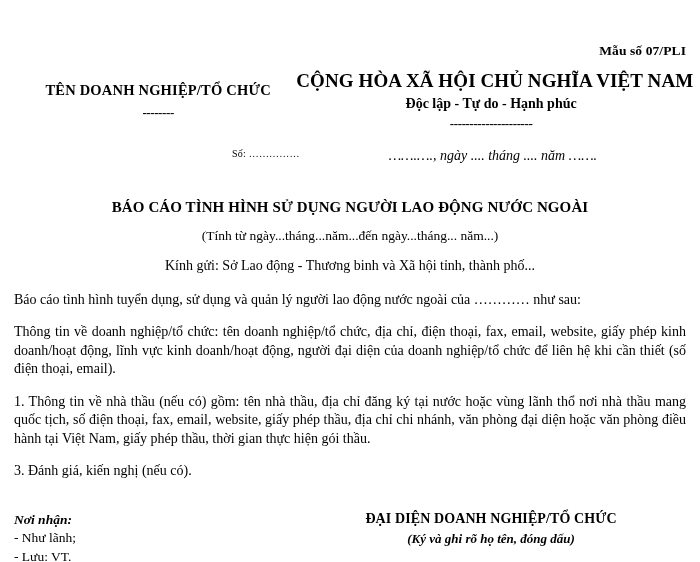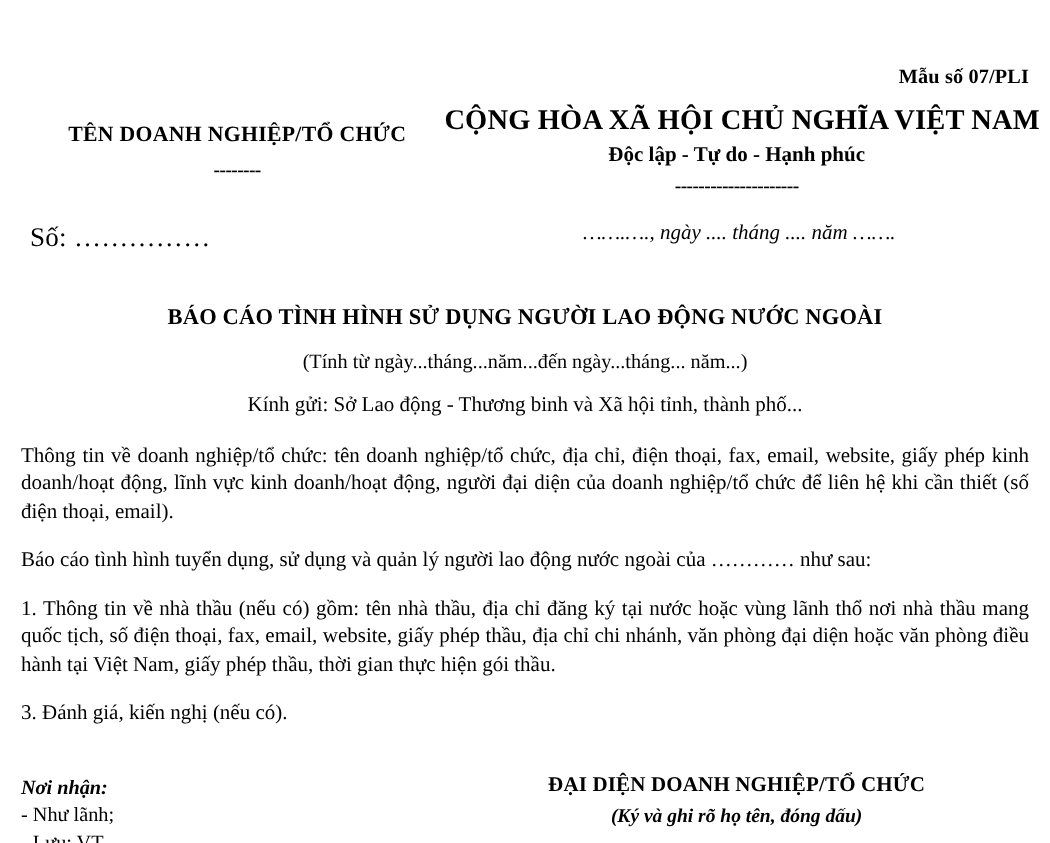--- a/index.html
+++ b/index.html
@@ -84,23 +84,23 @@
   .rule-long  { margin-top: 5px; }
 
   
   .meta-row {
     display: flex;
     align-items: flex-start;
     margin-top: 18px;
   }
   .meta-left {
     width: 42%;
-    text-align: left;
+    text-align: right;
     padding-left: 6px;
-    font-size: 18px;
+    font-size: 10px;
     letter-spacing: 0.2px;
   }
   .meta-right {
     width: 58%;
     text-align: center;
     font-size: 14px;
     font-style: italic;
     white-space: nowrap;
   }
 
@@ -199,22 +199,22 @@
   </div>
 
   <div class="title-block">
     <div class="doc-title">BÁO CÁO TÌNH HÌNH SỬ DỤNG NGƯỜI LAO ĐỘNG NƯỚC NGOÀI</div>
     <div class="doc-subtitle">(Tính từ ngày...tháng...năm...đến ngày...tháng... năm...)</div>
   </div>
 
   <div class="recipient">Kính gửi: Sở Lao động - Thương binh và Xã hội tỉnh, thành phố...</div>
 
   <div class="body-block">
+    <p class="para para-gap">Báo cáo tình hình tuyển dụng, sử dụng và quản lý người lao động nước ngoài của ………… như sau:</p>
     <p class="para para-gap">Thông tin về doanh nghiệp/tổ chức: tên doanh nghiệp/tổ chức, địa chỉ, điện thoại, fax, email, website, giấy phép kinh doanh/hoạt động, lĩnh vực kinh doanh/hoạt động, người đại diện của doanh nghiệp/tổ chức để liên hệ khi cần thiết (số điện thoại, email).</p>
-    <p class="para para-gap">Báo cáo tình hình tuyển dụng, sử dụng và quản lý người lao động nước ngoài của ………… như sau:</p>
     <p class="para para-gap">1. Thông tin về nhà thầu (nếu có) gồm: tên nhà thầu, địa chỉ đăng ký tại nước hoặc vùng lãnh thổ nơi nhà thầu mang quốc tịch, số điện thoại, fax, email, website, giấy phép thầu, địa chỉ chi nhánh, văn phòng đại diện hoặc văn phòng điều hành tại Việt Nam, giấy phép thầu, thời gian thực hiện gói thầu.</p>
     <p class="para">3. Đánh giá, kiến nghị (nếu có).</p>
   </div>
 
   <div class="sign-row">
     <div class="sign-left">
       <div class="recv-title">Nơi nhận:</div>
       <div class="recv-item">- Như lãnh;</div>
       <div class="recv-item">- Lưu: VT.</div>
     </div>

